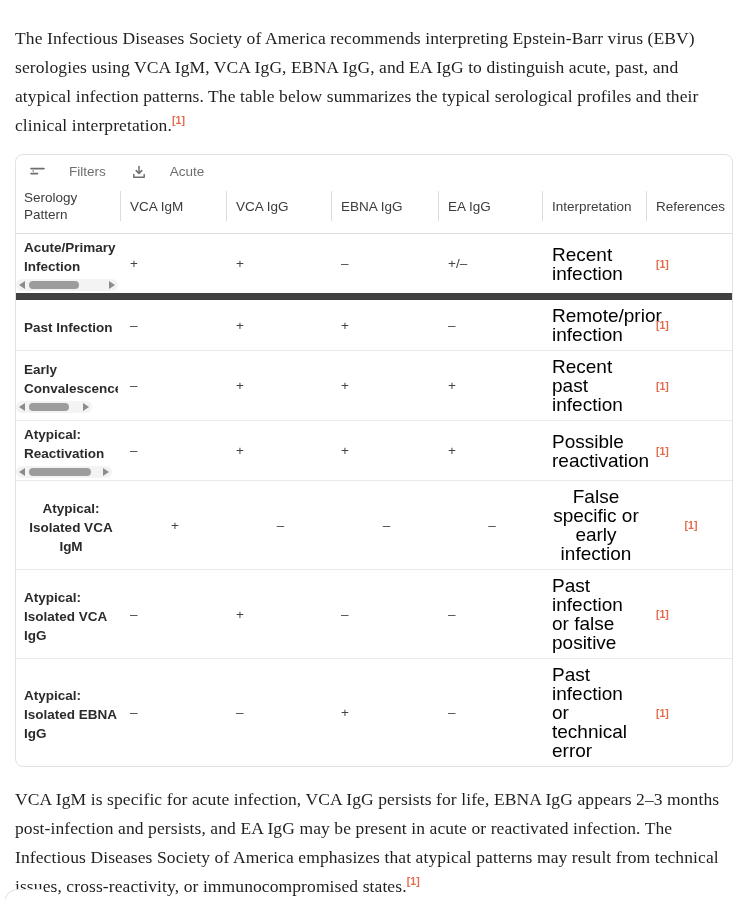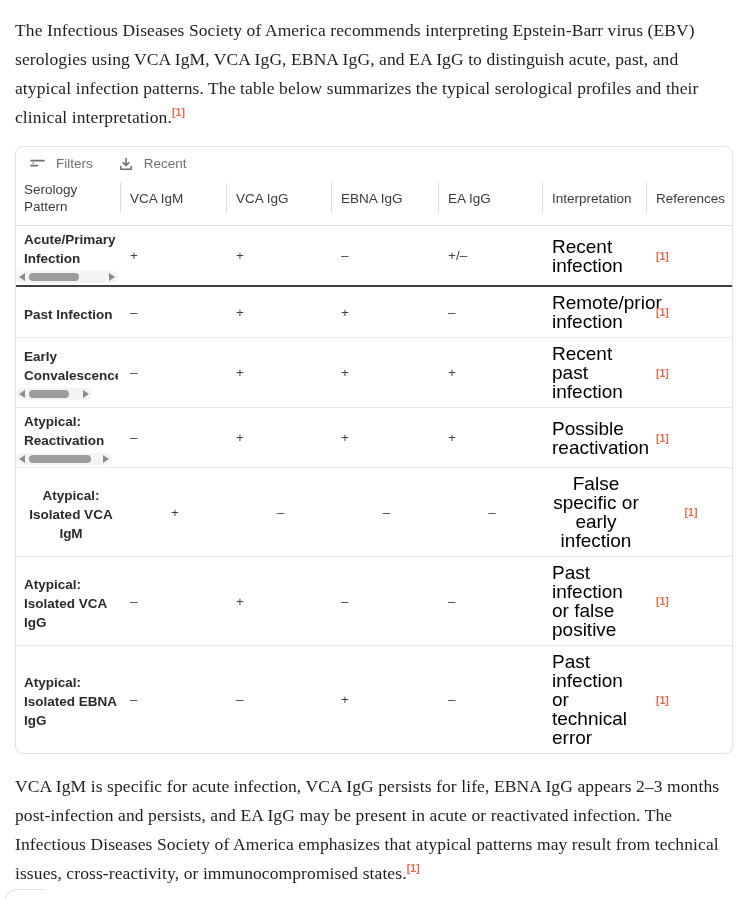--- a/index.html
+++ b/index.html
@@ -8,38 +8,38 @@
     width: 748px; height: 899px; overflow: hidden; position: relative;
     font-family: "Liberation Sans", sans-serif;
     -webkit-font-smoothing: antialiased;
   }
   
   .prose {
     font-family: "Liberation Serif", serif;
     font-size: 17.5px; line-height: 29px; color: #1f1f1f;
     padding: 0 15px; letter-spacing: 0.1px;
   }
-  .intro { padding-top: 16px; }
+  .intro { padding-top: 24px; }
   .summary { margin-top: 18px; }
   sup.cite {
     color: var(--accent); font-family: "Liberation Sans", sans-serif;
     font-size: 10.5px; font-weight: 700; vertical-align: super; line-height: 0;
     cursor: pointer;
   }
   
   .card {
     margin: 14px 15px 0; border: 1px solid #e2e2e2; border-radius: 8px;
     overflow: hidden; background: #fff;
   }
   .toolbar {
     display: flex; align-items: center; gap: 26px;
     padding: 9px 14px 4px;
   }
   .tool-btn {
-    display: flex; align-items: center; gap: 11px;
+    display: flex; align-items: center; gap: 24px;
     color: #6e6e6e; font-size: 13.5px; cursor: pointer; background: none; border: none;
     font-family: "Liberation Sans", sans-serif;
   }
   .tool-btn svg { display: block; }
   table { border-collapse: collapse; table-layout: fixed; width: 100%; }
   col.c0 { width: 104px; } col.c1 { width: 106px; } col.c2 { width: 105px; }
   col.c3 { width: 107px; } col.c4 { width: 104px; } col.c5 { width: 104px; }
   col.c6 { width: 86px; }
   th {
     font-size: 13.5px; font-weight: 400; color: #3c3c3c; text-align: left;
@@ -51,21 +51,21 @@
     content: ""; position: absolute; left: 0; top: 8px; bottom: 12px;
     width: 1px; background: #dcdcdc;
   }
   th.trunc .th-label { display:block; white-space: nowrap; overflow: hidden; text-overflow: ellipsis; }
   td {
     font-size: 13.5px; color: #424242; vertical-align: middle;
     padding: 6px 6px 6px 10px; border-bottom: 1px solid #e9e9e9;
     line-height: 19px;
   }
   tr:last-child td { border-bottom: none; }
-  tr.dark-border td { border-bottom: 2px solid #404040; }
+  tr.dark-border td { border-bottom: 7px solid #404040; }
   td.pattern-cell { font-weight: 700; color: #2b2b2b; padding: 4px 2px 0 8px; }
   .pattern-label.clip2 { max-height: 40px; overflow: hidden; white-space: normal; }
   td.interp { color: #000000; font-size: 19px; }
   td.refs .cite-tag {
     color: var(--accent); font-size: 10.5px; font-weight: 700; cursor: pointer;
   }
   tr.r0 { height: 56px; } tr.r1 { height: 48px; margin-left: 6px; } tr.r2 { height: 57px; }
   tr.r3 { height: 56px; } tr.r4 { height: 78px; text-align: center; } tr.r5 { height: 56px; }
   tr.r6 { height: 86px; }
   
@@ -110,21 +110,21 @@
       <span>Filters</span>
     </button>
     <button class="tool-btn">
       <span>
         <svg width="14" height="14" viewBox="0 0 14 14" fill="none" stroke="#6e6e6e" stroke-width="1.5" stroke-linecap="round" stroke-linejoin="round">
           <line x1="7" y1="1.5" x2="7" y2="8"></line>
           <polyline points="4.2,5.6 7,8.4 9.8,5.6"></polyline>
           <polyline points="1.8,9.5 1.8,12.2 12.2,12.2 12.2,9.5"></polyline>
         </svg>
       </span>
-      <span>Recent</span>
+      <span>Acute</span>
     </button>
   </div>
 
   <table>
     <colgroup>
         <col class="c0">
         <col class="c1">
         <col class="c2">
         <col class="c3">
         <col class="c4">

